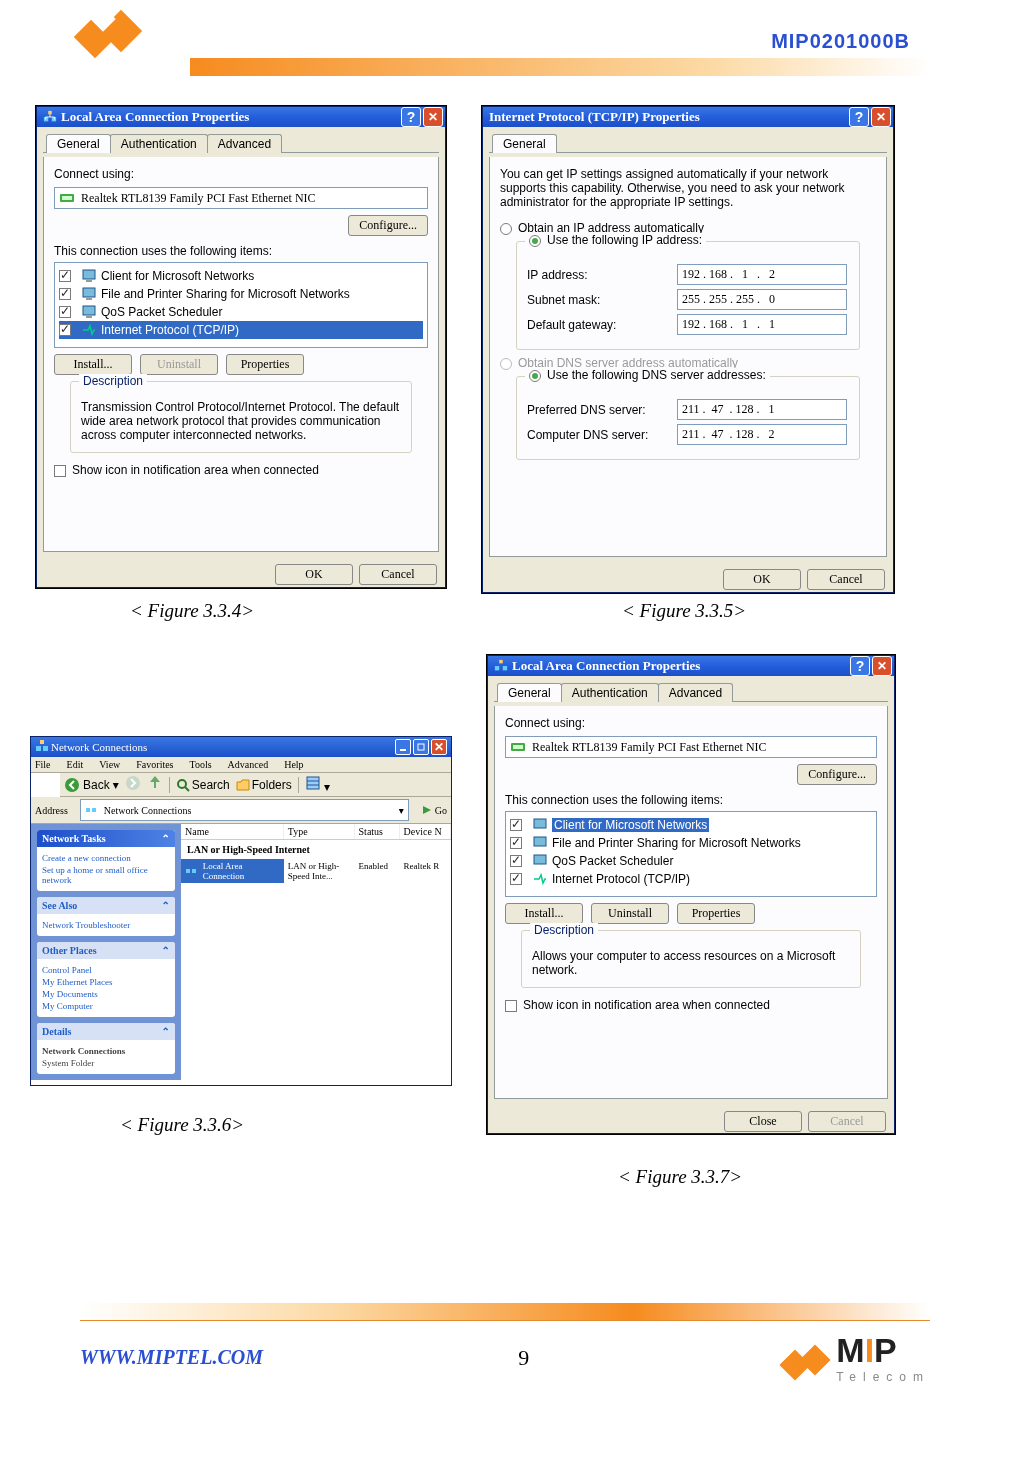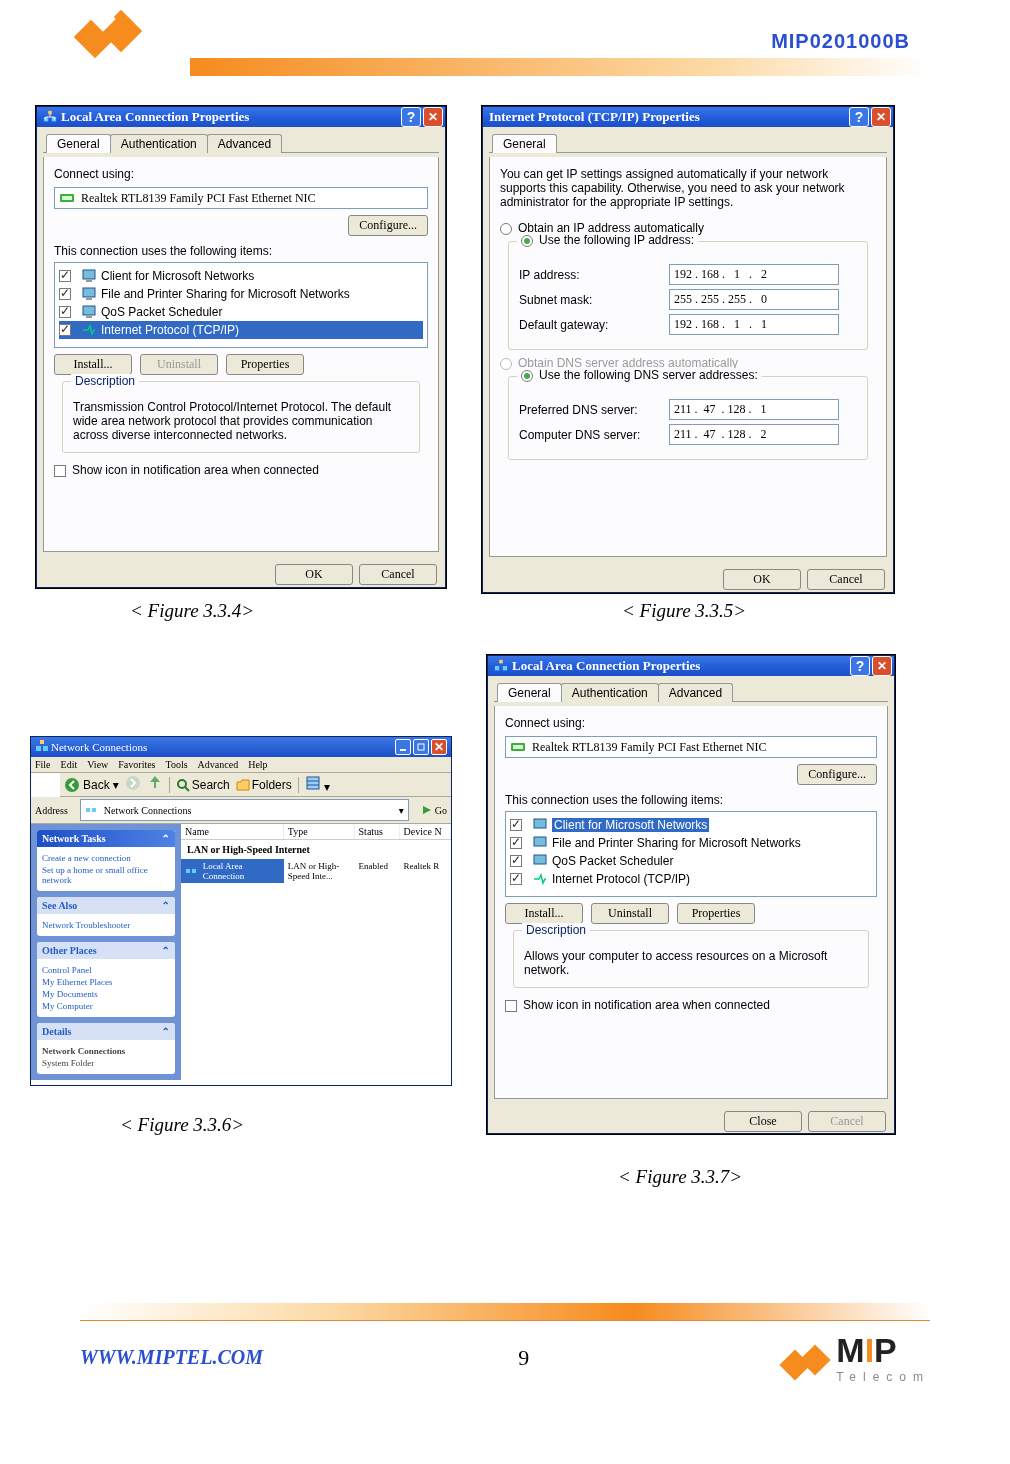--- a/index.html
+++ b/index.html
@@ -77,34 +77,34 @@
   .xp-footer { display:flex; justify-content:flex-end; gap:6px; padding: 6px 8px 8px; }
   .xp-input { background:#fff; border:1px solid #7f9db9; padding:2px 4px; font:12px Tahoma; }
   .field-row { display:flex; align-items:center; margin: 4px 0; }
   .field-row label { flex:0 0 150px; }
   .field-row .xp-input { width: 170px; }
   .radio { width:12px; height:12px; border:1px solid #7a7a7a; border-radius:50%; display:inline-block; margin-right:6px; vertical-align:middle; background:#fff; position:relative; }
   .radio.on::after { content:""; position:absolute; inset:2px; background:#49a84f; border-radius:50%; }
   .radio.disabled { border-color:#bcbcbc; }
   .chk { width:12px; height:12px; border:1px solid #7a7a7a; display:inline-block; background:#fff; position:relative; margin-right:6px; vertical-align:middle; }
   .chk.on::after { content:"✓"; position:absolute; top:-3px; left:0; font-size:12px; color:#2b2b2b; }
-  .groupbox { border: 1px solid #d6d2c2; border-radius:3px; margin: 6px 8px; padding: 18px 10px 10px; position:relative; }
+  .groupbox { border: 1px solid #d6d2c2; border-radius:3px; margin: 6px 16px; padding: 18px 10px 10px; position:relative; }
   .groupbox .legend { position:absolute; top:-8px; left:8px; background:#fcfcfe; padding:0 4px; color:#0a246a; font-size:12px; }
   .icon16 { width:16px; height:16px; display:inline-block; vertical-align:middle; }
   .listbox { border:1px solid #7f9db9; background:#fff; padding:4px; }
   .listbox .item { padding:1px 0; display:flex; align-items:center; gap:4px; }
   .listbox .item.sel { background:#316ac5; color:#fff; }
   .disabled-text { color:#9a9a9a; }
 
   
   .ncwin { position:relative; border:1px solid #0a246a; background:#fff; }
   .nc-title { height:20px; background:linear-gradient(to bottom,#3a77e4,#1c4fc9); color:#fff; font:11px Tahoma; display:flex; align-items:center; padding:0 4px; }
   .nc-title .spacer{flex:1;}
   .nc-tbbtn { width:16px;height:16px;border:1px solid #fff;border-radius:2px;margin-left:2px;display:flex;align-items:center;justify-content:center;}
-  .nc-menubar { background:#ece9d8; font:10px Tahoma; padding:2px 4px; display:flex; gap:10px; border-bottom:1px solid #aca899;}
+  .nc-menubar { background:#ece9d8; font:10px Tahoma; padding:2px 4px; display:flex; gap:16px; border-bottom:1px solid #aca899;}
   .nc-toolbar { background:#ece9d8; padding:2px 4px; display:flex; align-items:center; gap:6px; border-bottom:1px solid #aca899;margin-left:29px;}
   .nc-addr { background:#ece9d8; padding:2px 4px; display:flex; align-items:center; gap:12px; border-bottom:1px solid #aca899;}
   .nc-body { display:flex; height: 256px; }
   .nc-side { width:150px; background:#6f93d4; padding:6px; overflow:hidden; }
   .nc-task { background:#ffffff; border-radius:3px; margin-bottom:6px; }
   .nc-task-h { background:linear-gradient(to right,#1c4fc9,#4f82e4); color:#fff; font:bold 10px Tahoma; padding:3px 5px; border-radius:3px 3px 0 0; display:flex; justify-content:space-between; align-items:center;}
   .nc-task-h.lite { background:#d6e1f5; color:#215dc6; }
   .nc-task-body { padding:4px 5px; font:9px Tahoma; color:#215dc6; }
   .nc-task-body div{ margin:2px 0; }
   .nc-main { flex:1; background:#fff; }
@@ -228,21 +228,21 @@
               <span>Internet Protocol (TCP/IP)</span>
             </div>
         </div>
         <div style="display:flex; gap:8px; margin:6px 0;">
           <button class="xp-btn">Install...</button>
           <button class="xp-btn disabled">Uninstall</button>
           <button class="xp-btn">Properties</button>
         </div>
         <div class="groupbox" style="background:#fcfcfe;">
           <div class="legend">Description</div>
-          <div>Transmission Control Protocol/Internet Protocol. The default wide area network protocol that provides communication across diverse interconnected networks.</div>
+          <div>Transmission Control Protocol/Internet Protocol. The default wide area network protocol that provides communication across computer interconnected networks.</div>
         </div>
         <div style="margin-top:10px;"><span class="chk"></span><span>Show icon in notification area when connected</span></div>
       </div>
     </div>
     <div class="xp-footer">
       <button class="xp-btn">OK</button>
       <button class="xp-btn">Cancel</button>
     </div>
   </div>
 </div>

